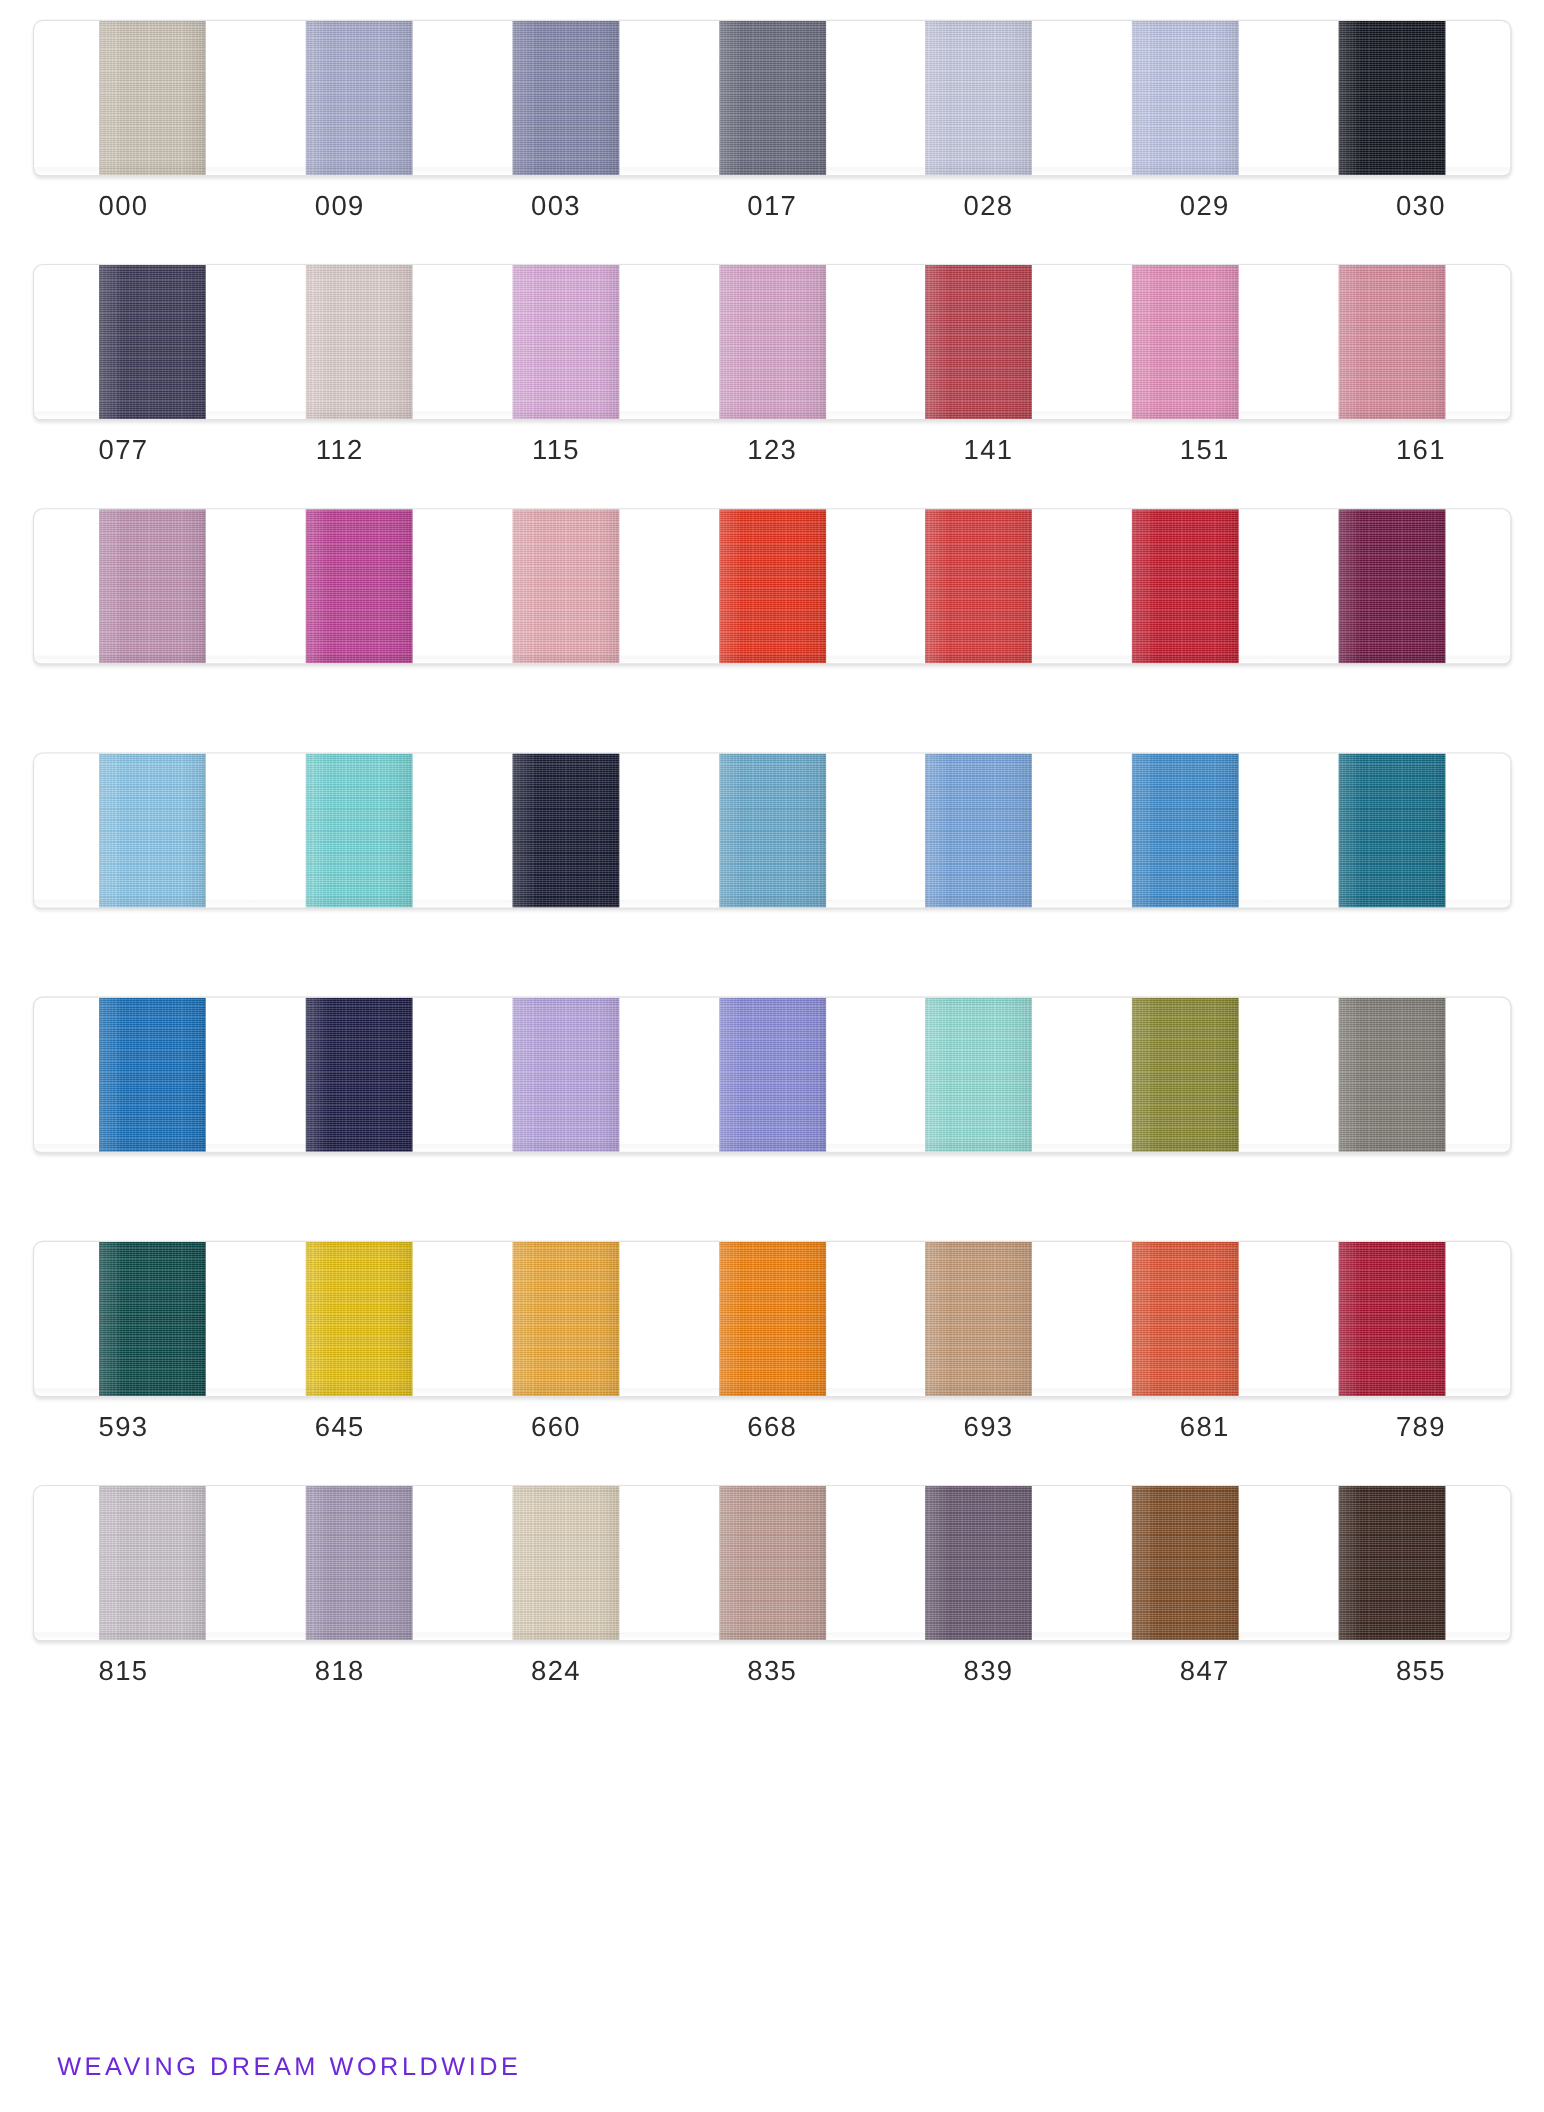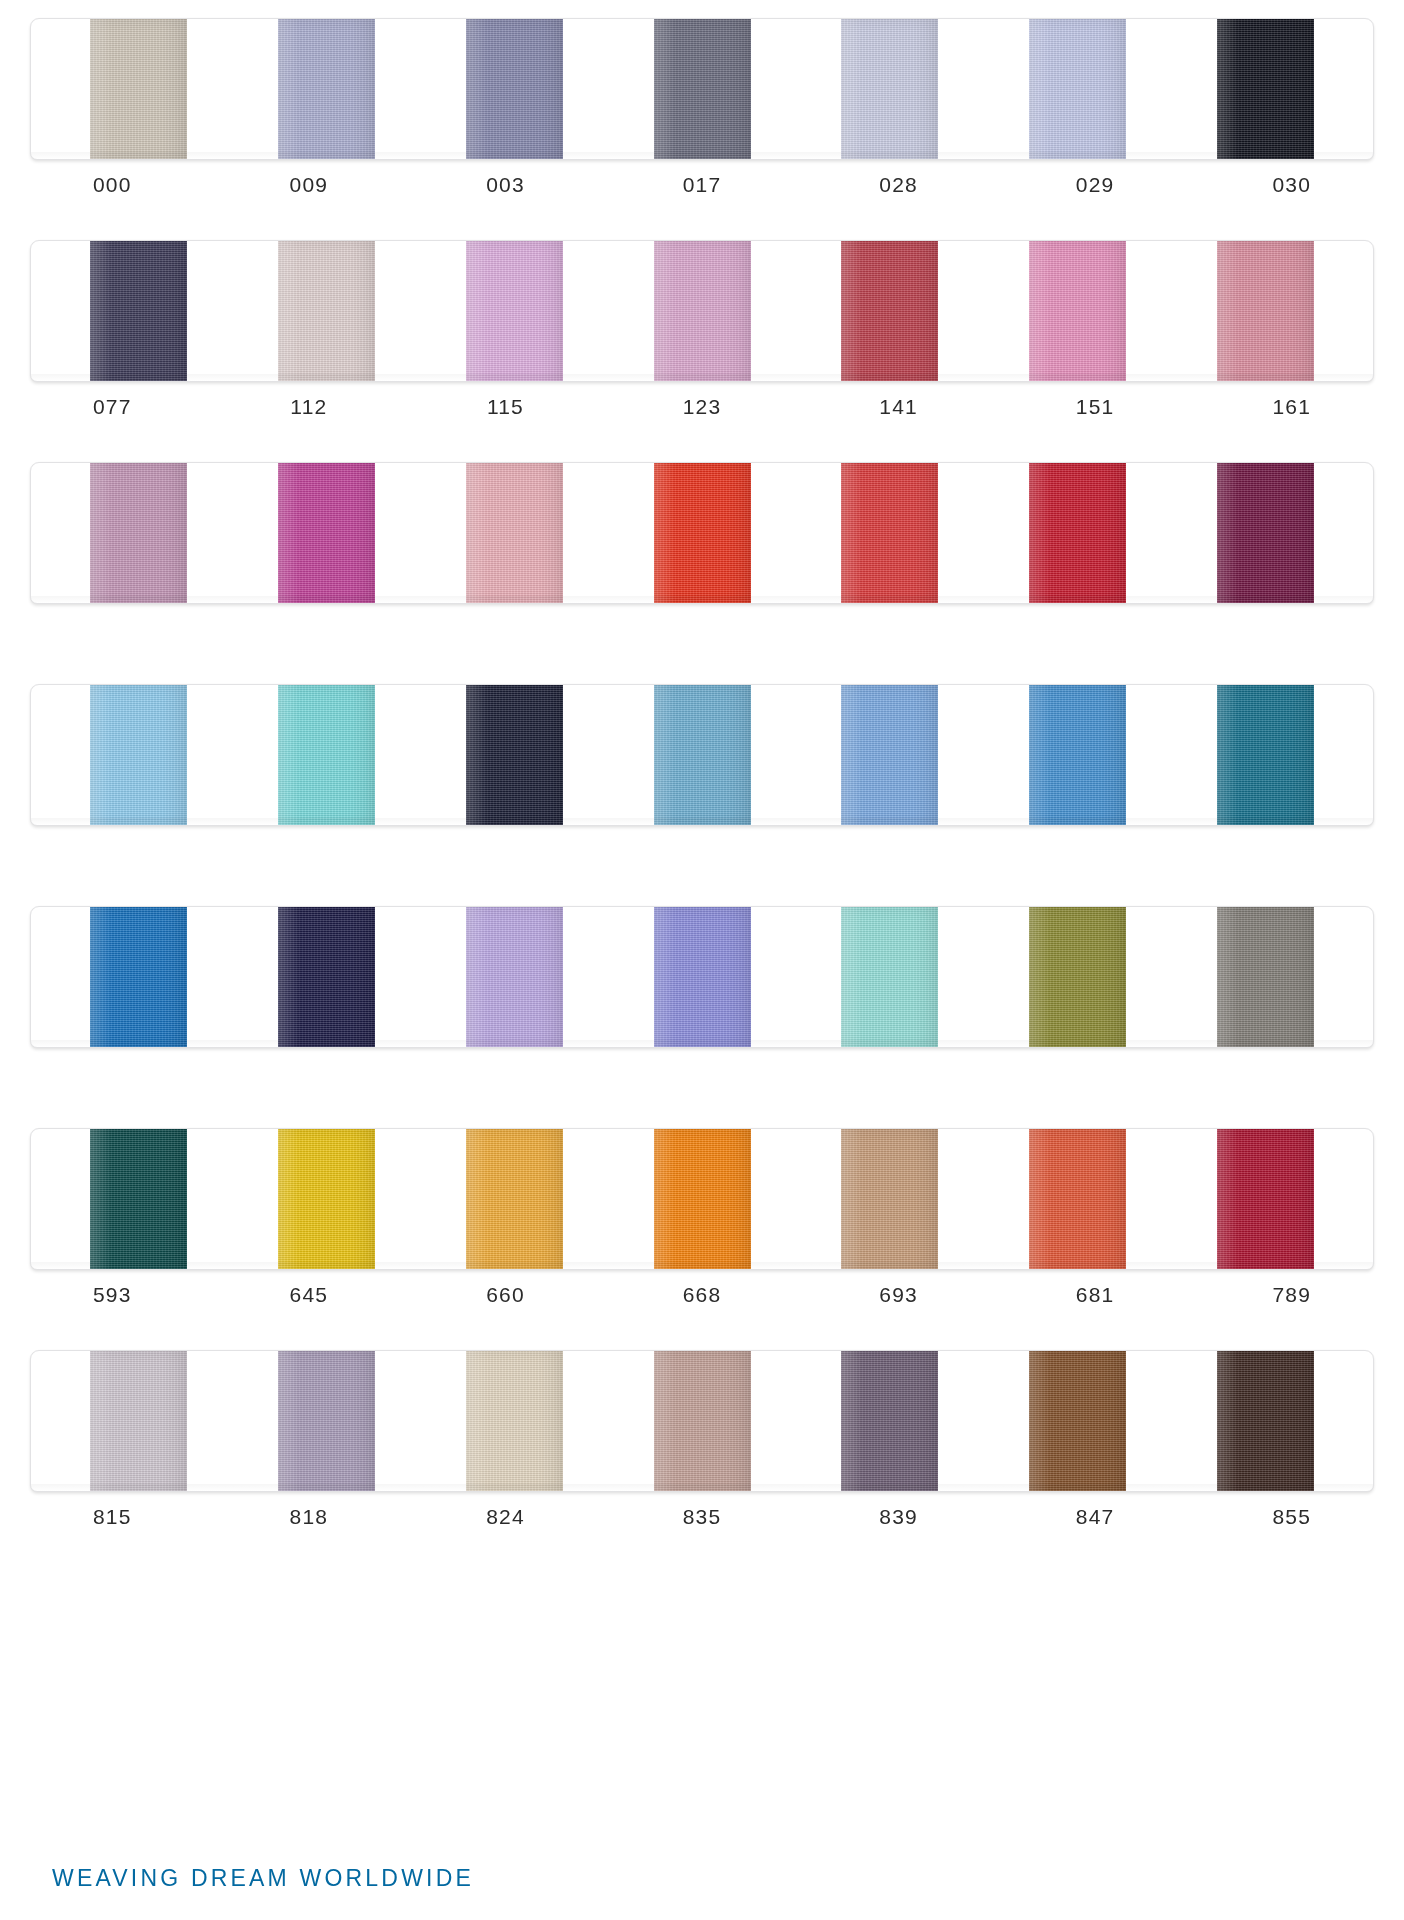--- a/index.html
+++ b/index.html
@@ -73,21 +73,21 @@
   }
   .labels{
     position:absolute;
     left:14px;right:14px;
     top:155px;
     display:flex;
   }
   .label{
     flex:1 1 0;
     text-align:center;
-    font-size:21px;
+    font-size:25px;
     color:#2b2b2b;
     letter-spacing:1.2px;
     font-family:"Liberation Sans", sans-serif;
   }
   .footer{
     position:absolute;
     left:52px;
     bottom:28px;
     font-size:23px;
     letter-spacing:3.2px;
@@ -418,14 +418,14 @@
           <div class="label">815</div>
           <div class="label">818</div>
           <div class="label">824</div>
           <div class="label">835</div>
           <div class="label">839</div>
           <div class="label">847</div>
           <div class="label">855</div>
         </div>
       </div>
     </div>
-  <div class="footer" style="color: #0369a1;">WEAVING DREAM WORLDWIDE</div>
+  <div class="footer" style="color: #6d28d9;">WEAVING DREAM WORLDWIDE</div>
 </div>
 
 </body></html>

